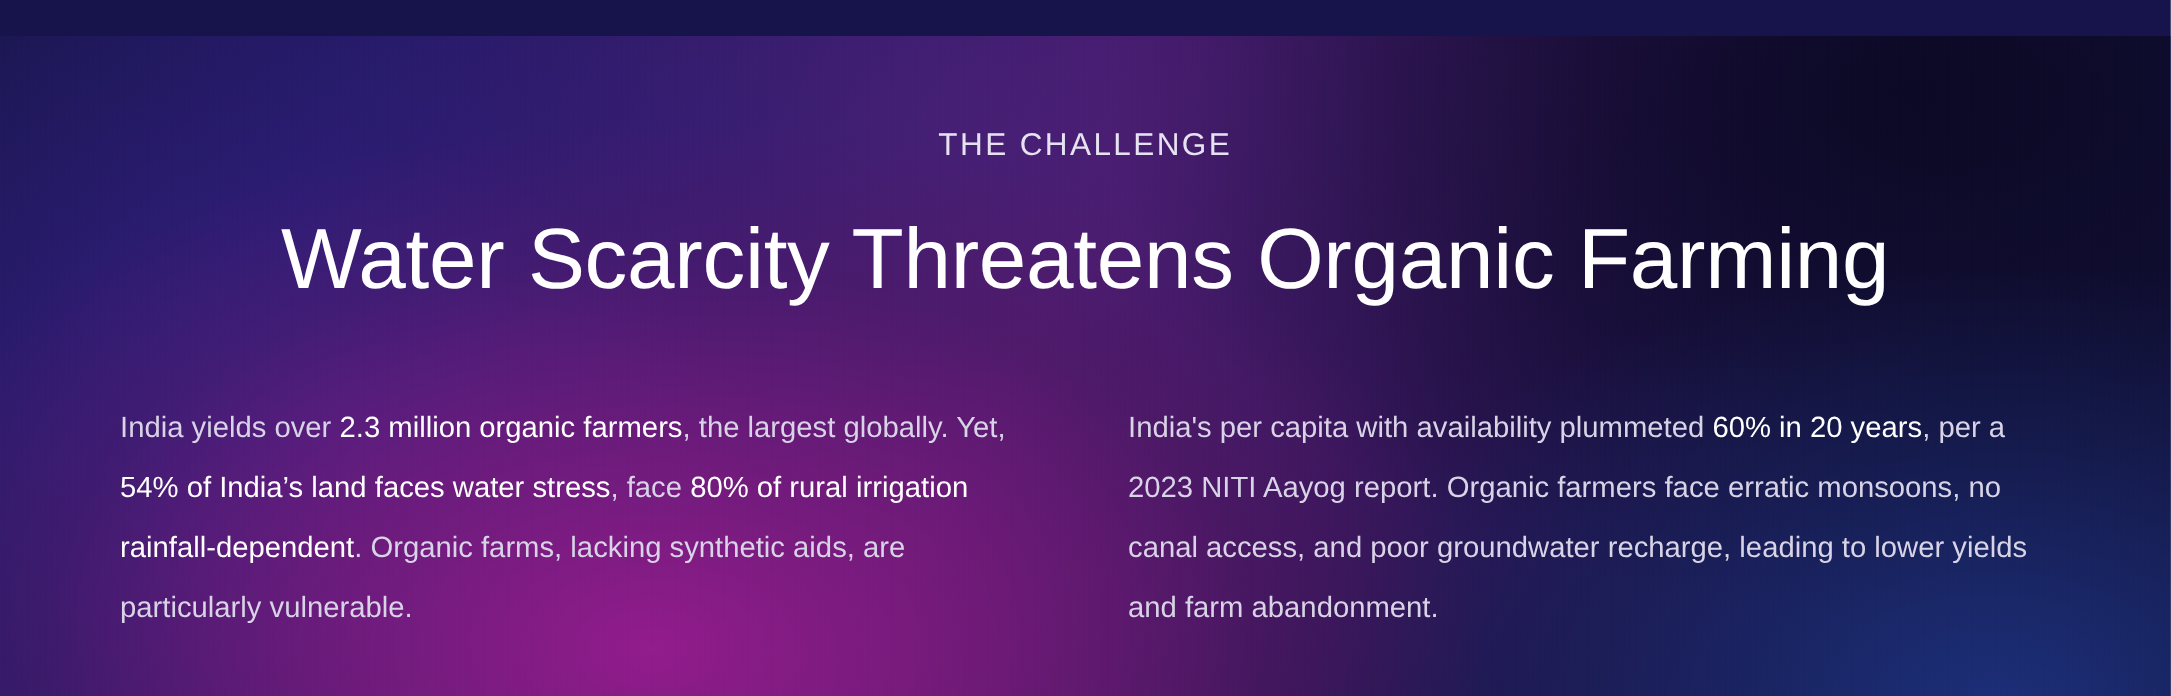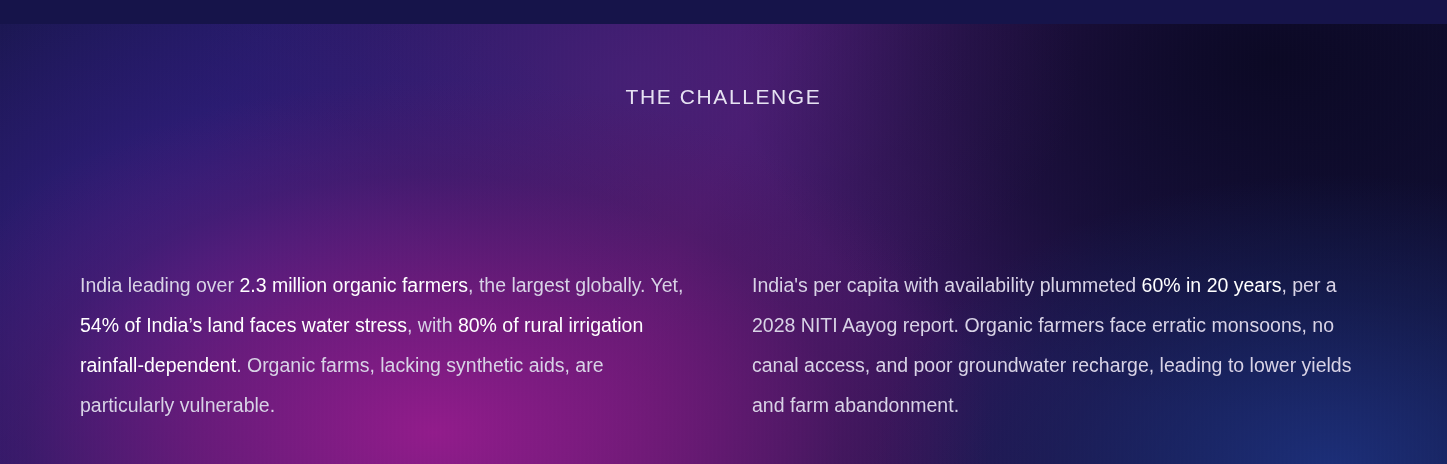--- a/index.html
+++ b/index.html
@@ -143,20 +143,21 @@
 </head>
 <body>
 
 <div id="section">
   <div id="grain"></div>
 
   <div id="content">
 
     <div class="eyebrow">THE CHALLENGE</div>
 
+    <h1 class="headline">Water Scarcity Threatens Organic Farming</h1>
 
     <div class="columns">
-      <p class="col left"><span>India leading over </span><b>2.3 million organic farmers</b><span>, the largest globally. Yet, </span><b>54% of India’s land faces water stress</b><span>, with </span><b>80% of rural irrigation rainfall-dependent</b><span>. Organic farms, lacking synthetic aids, are particularly vulnerable.</span></p>
-      <p class="col right"><span>India's per capita with availability plummeted </span><b>60% in 20 years</b><span>, per a 2028 NITI Aayog report. Organic farmers face erratic monsoons, no canal access, and poor groundwater recharge, leading to lower yields and farm abandonment.</span></p>
+      <p class="col left"><span>India yields over </span><b>2.3 million organic farmers</b><span>, the largest globally. Yet, </span><b>54% of India’s land faces water stress</b><span>, face </span><b>80% of rural irrigation rainfall-dependent</b><span>. Organic farms, lacking synthetic aids, are particularly vulnerable.</span></p>
+      <p class="col right"><span>India's per capita with availability plummeted </span><b>60% in 20 years</b><span>, per a 2023 NITI Aayog report. Organic farmers face erratic monsoons, no canal access, and poor groundwater recharge, leading to lower yields and farm abandonment.</span></p>
     </div>
 
   </div>
 </div>
 
 </body></html>

